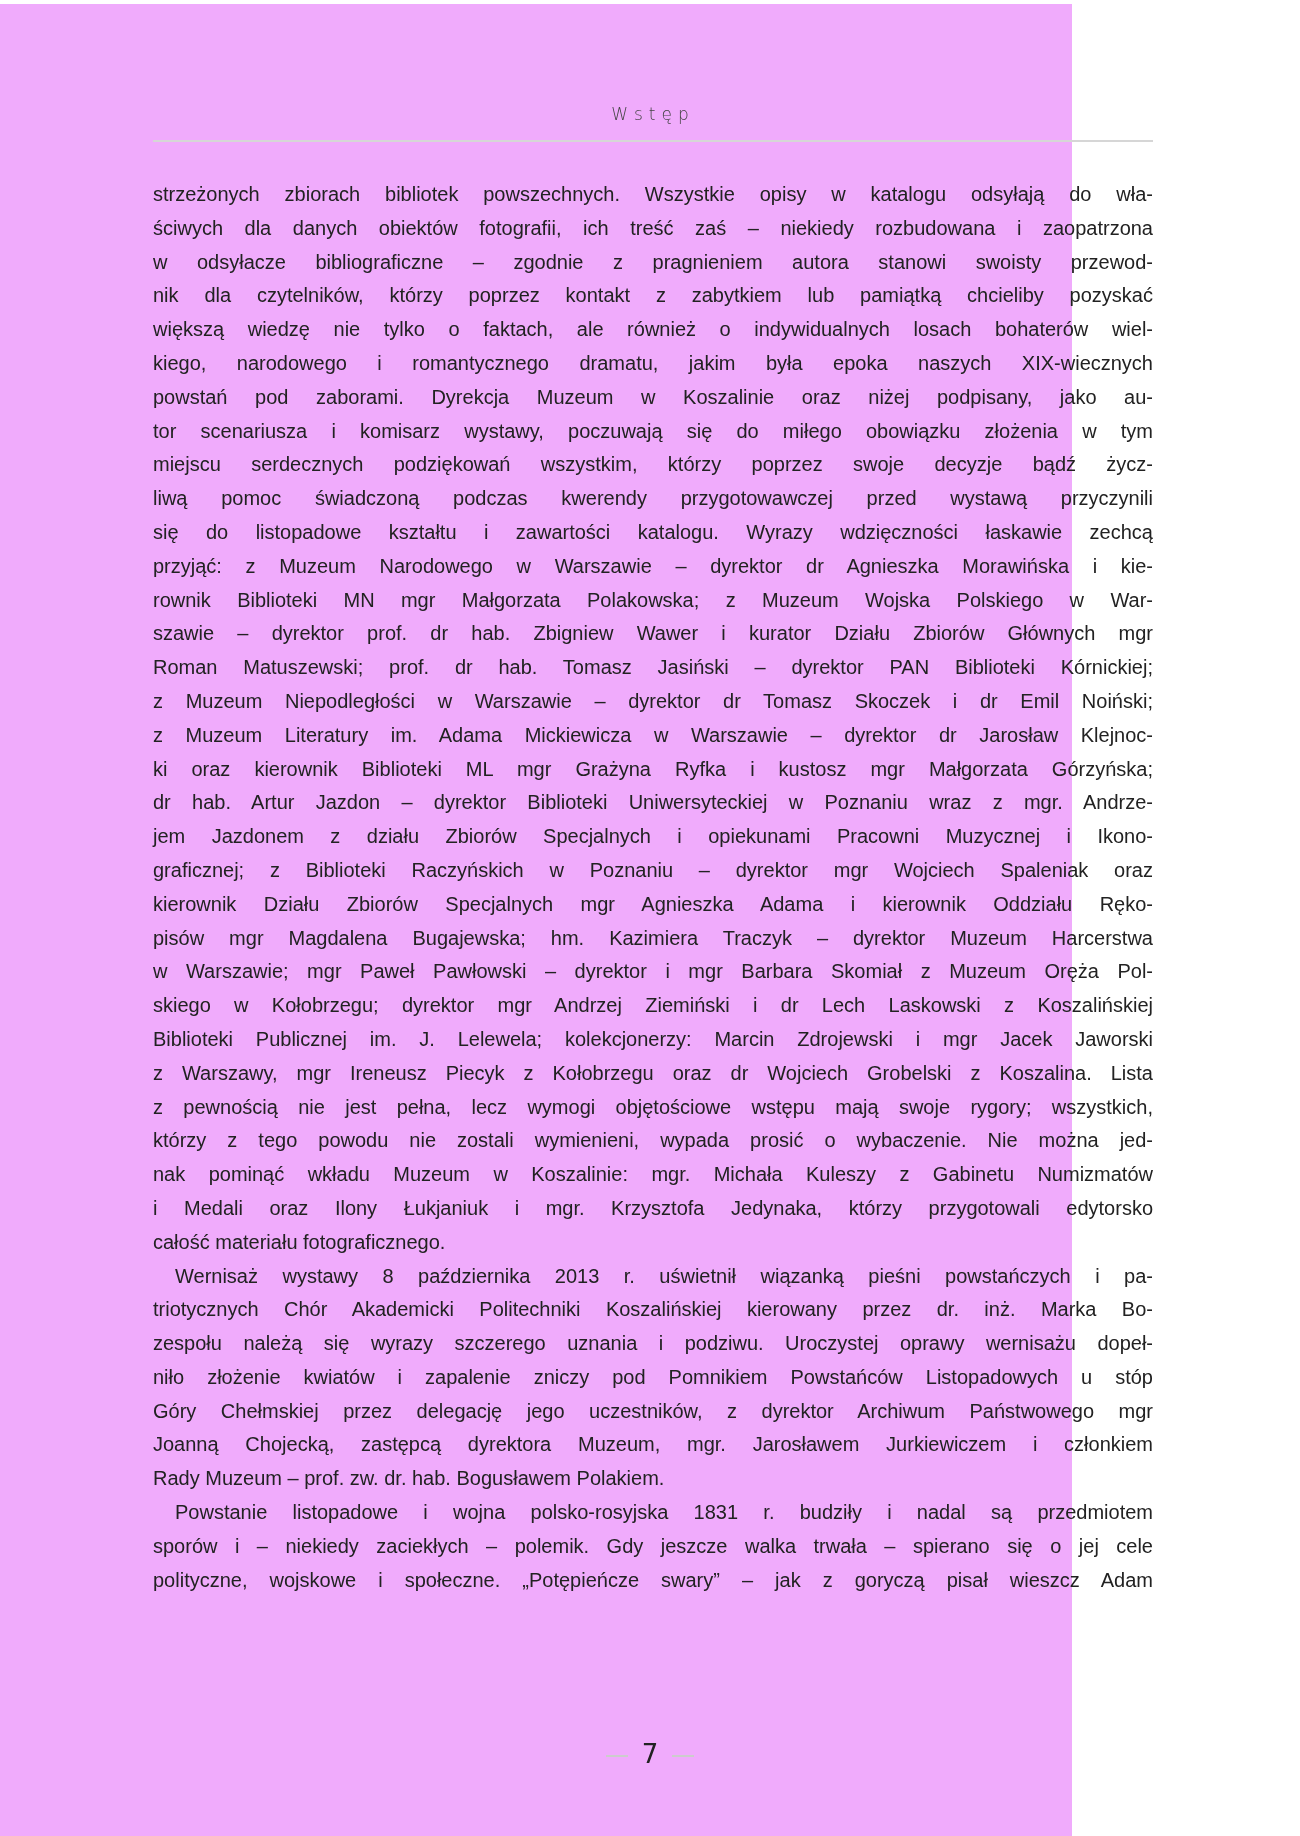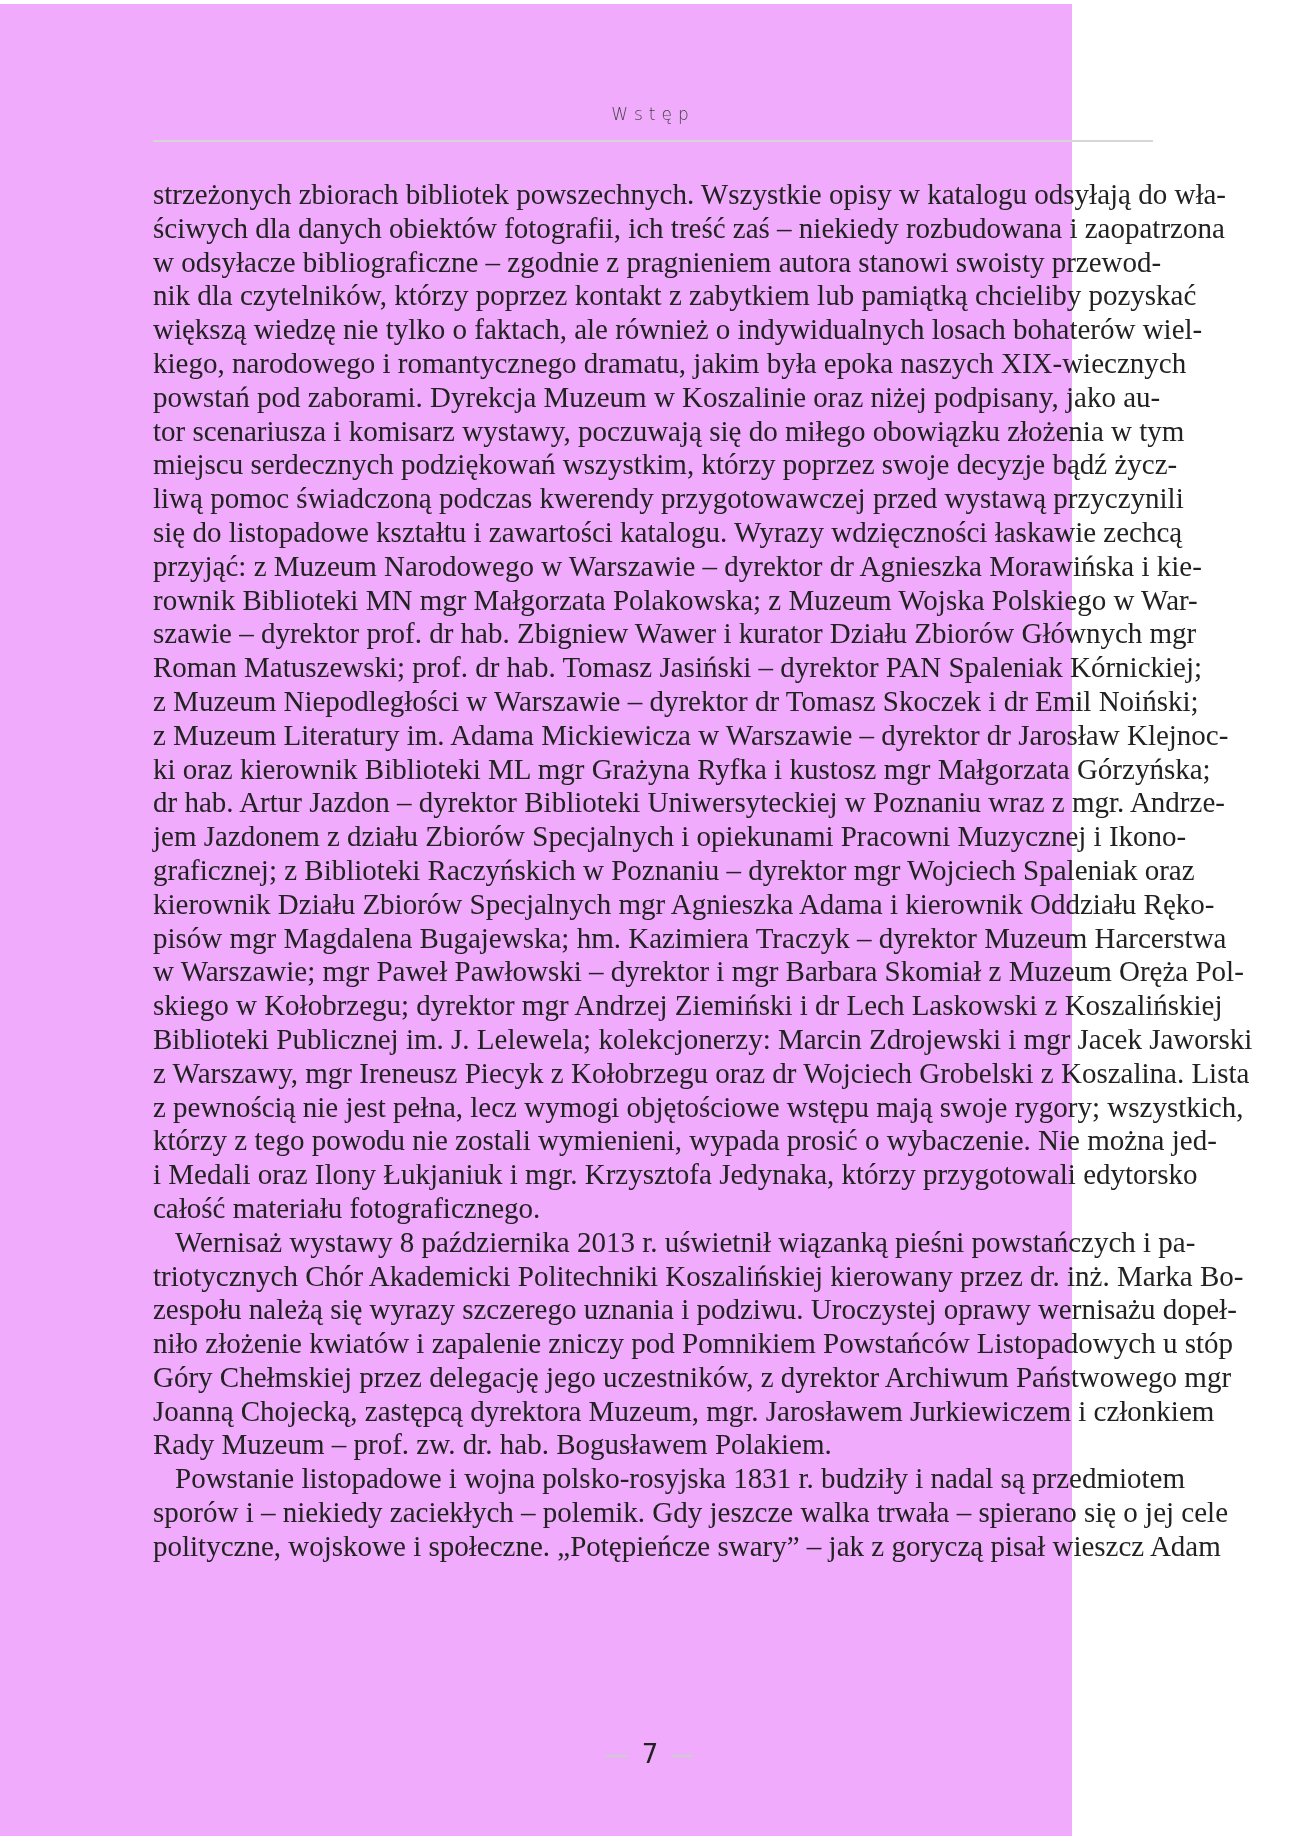--- a/index.html
+++ b/index.html
@@ -8,21 +8,21 @@
   .running-head {
     position: absolute; left: 153px; width: 1000px; top: 100px;
     text-align: center; font-family: "DejaVu Sans", sans-serif; font-size: 17px;
     letter-spacing: 6px; color: #444; font-weight: 300;
   }
   .head-rule {
     position: absolute; left: 153px; top: 136px; width: 1000px; height: 2px; background: #d6d6d6;
   }
   .body-text {
     position: absolute; left: 153px; top: 174px; width: 1000px;
-    font-family: Liberation Serif, serif; font-size: 29px; line-height: 33.8px; color: #222;
+    font-family: Liberation Sans, sans-serif; font-size: 20px; line-height: 33.8px; color: #222;
   }
   .line { display: block; white-space: nowrap; text-align: justify; text-align-last: justify; height: 33.8px; }
   .line.last { text-align-last: left; }
   .line.indent { padding-left: 22px; }
   .folio {
     position: absolute; top: 1735px; left: 0; width: 1300px; text-align: center;
     font-family: "DejaVu Sans", sans-serif; font-size: 26px; color: #222;
   }
   .folio .dash { display: inline-block; width: 22px; height: 2px; background: #ccc; vertical-align: middle; margin: 0 14px; }
 </style>
@@ -40,35 +40,36 @@
       <span class="line">większą wiedzę nie tylko o faktach, ale również o indywidualnych losach bohaterów wiel-</span>
       <span class="line">kiego, narodowego i romantycznego dramatu, jakim była epoka naszych XIX-wiecznych</span>
       <span class="line">powstań pod zaborami. Dyrekcja Muzeum w Koszalinie oraz niżej podpisany, jako au-</span>
       <span class="line">tor scenariusza i komisarz wystawy, poczuwają się do miłego obowiązku złożenia w tym</span>
       <span class="line">miejscu serdecznych podziękowań wszystkim, którzy poprzez swoje decyzje bądź życz-</span>
       <span class="line">liwą pomoc świadczoną podczas kwerendy przygotowawczej przed wystawą przyczynili</span>
       <span class="line">się do listopadowe kształtu i zawartości katalogu. Wyrazy wdzięczności łaskawie zechcą</span>
       <span class="line">przyjąć: z Muzeum Narodowego w Warszawie – dyrektor dr Agnieszka Morawińska i kie-</span>
       <span class="line">rownik Biblioteki MN mgr Małgorzata Polakowska; z Muzeum Wojska Polskiego w War-</span>
       <span class="line">szawie – dyrektor prof. dr hab. Zbigniew Wawer i kurator Działu Zbiorów Głównych mgr</span>
-      <span class="line">Roman Matuszewski; prof. dr hab. Tomasz Jasiński – dyrektor PAN Spaleniak Kórnickiej;</span>
+      <span class="line">Roman Matuszewski; prof. dr hab. Tomasz Jasiński – dyrektor PAN Biblioteki Kórnickiej;</span>
       <span class="line">z Muzeum Niepodległości w Warszawie – dyrektor dr Tomasz Skoczek i dr Emil Noiński;</span>
       <span class="line">z Muzeum Literatury im. Adama Mickiewicza w Warszawie – dyrektor dr Jarosław Klejnoc-</span>
       <span class="line">ki oraz kierownik Biblioteki ML mgr Grażyna Ryfka i kustosz mgr Małgorzata Górzyńska;</span>
       <span class="line">dr hab. Artur Jazdon – dyrektor Biblioteki Uniwersyteckiej w Poznaniu wraz z mgr. Andrze-</span>
       <span class="line">jem Jazdonem z działu Zbiorów Specjalnych i opiekunami Pracowni Muzycznej i Ikono-</span>
       <span class="line">graficznej; z Biblioteki Raczyńskich w Poznaniu – dyrektor mgr Wojciech Spaleniak oraz</span>
       <span class="line">kierownik Działu Zbiorów Specjalnych mgr Agnieszka Adama i kierownik Oddziału Ręko-</span>
       <span class="line">pisów mgr Magdalena Bugajewska; hm. Kazimiera Traczyk – dyrektor Muzeum Harcerstwa</span>
       <span class="line">w Warszawie; mgr Paweł Pawłowski – dyrektor i mgr Barbara Skomiał z Muzeum Oręża Pol-</span>
       <span class="line">skiego w Kołobrzegu; dyrektor mgr Andrzej Ziemiński i dr Lech Laskowski z Koszalińskiej</span>
       <span class="line">Biblioteki Publicznej im. J. Lelewela; kolekcjonerzy: Marcin Zdrojewski i mgr Jacek Jaworski</span>
       <span class="line">z Warszawy, mgr Ireneusz Piecyk z Kołobrzegu oraz dr Wojciech Grobelski z Koszalina. Lista</span>
       <span class="line">z pewnością nie jest pełna, lecz wymogi objętościowe wstępu mają swoje rygory; wszystkich,</span>
       <span class="line">którzy z tego powodu nie zostali wymienieni, wypada prosić o wybaczenie. Nie można jed-</span>
+      <span class="line">nak pominąć wkładu Muzeum w Koszalinie: mgr. Michała Kuleszy z Gabinetu Numizmatów</span>
       <span class="line">i Medali oraz Ilony Łukjaniuk i mgr. Krzysztofa Jedynaka, którzy przygotowali edytorsko</span>
       <span class="line last">całość materiału fotograficznego.</span>
       <span class="line indent">Wernisaż wystawy 8 października 2013 r. uświetnił wiązanką pieśni powstańczych i pa-</span>
       <span class="line">triotycznych Chór Akademicki Politechniki Koszalińskiej kierowany przez dr. inż. Marka Bo-</span>
       <span class="line">zespołu należą się wyrazy szczerego uznania i podziwu. Uroczystej oprawy wernisażu dopeł-</span>
       <span class="line">niło złożenie kwiatów i zapalenie zniczy pod Pomnikiem Powstańców Listopadowych u stóp</span>
       <span class="line">Góry Chełmskiej przez delegację jego uczestników, z dyrektor Archiwum Państwowego mgr</span>
       <span class="line">Joanną Chojecką, zastępcą dyrektora Muzeum, mgr. Jarosławem Jurkiewiczem i członkiem</span>
       <span class="line last">Rady Muzeum – prof. zw. dr. hab. Bogusławem Polakiem.</span>
       <span class="line indent">Powstanie listopadowe i wojna polsko-rosyjska 1831 r. budziły i nadal są przedmiotem</span>

